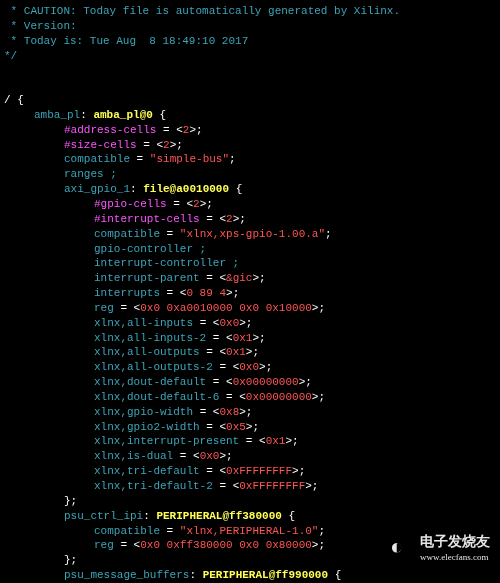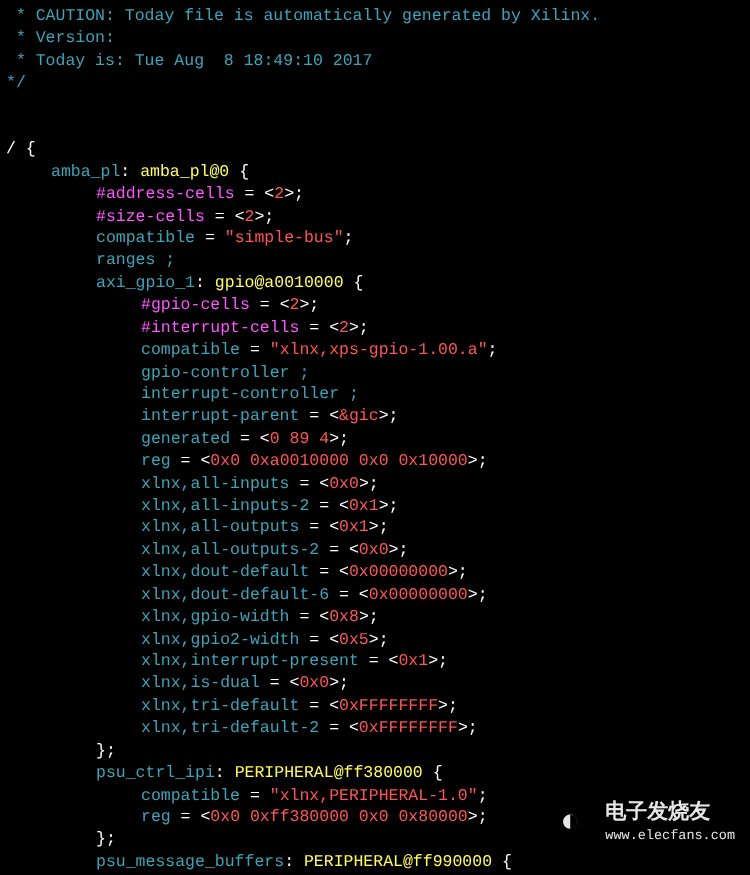--- a/index.html
+++ b/index.html
@@ -11,21 +11,21 @@
       color: #e0e0e0;
       width: 500px;
       height: 583px;
       padding: 4px;
       position: relative;
       overflow: hidden;
     }
     .comment { color: #3ba5b8; }
     .white { color: #ffffff; }
     .type { color: #3ba5b8; }
-    .name { color: #ffff55; font-weight: normal; }
+    .name { color: #ffff55; font-weight: bold; }
     .prop { color: #3ba5b8; text-align: center; }
     .num { color: #ff5555; }
     .str { color: #ff5555; }
     .magenta { color: #ff55ff; font-weight: normal; }
     pre { white-space: pre; font-family: inherit; }
     .ind1 { padding-left: 30px; }
     .ind2 { padding-left: 60px; }
     .ind3 { padding-left: 90px; }
     .watermark {
       position: absolute;
@@ -41,45 +41,45 @@
       height: 26px;
       position: relative;
     }
     .logo-icon::before {
       content: "◐";
       color: #fff;
       font-size: 22px;
       position: absolute;
     }
     .logo-text { color: #fff; font-size: 14px; font-weight: bold; font-family: sans-serif; text-align: center; }
-    .logo-sub { color: #fff; font-size: 9px; font-family: Liberation Mono, monospace; display: block; }
+    .logo-sub { color: #fff; font-size: 9px; font-family: Liberation Serif, serif; display: block; }
   </style>
 </head>
 <body>
 
 <pre><span class="comment"> * CAUTION: Today file is automatically generated by Xilinx.</span>
 <span class="comment"> * Version:</span>
 <span class="comment"> * Today is: Tue Aug  8 18:49:10 2017</span>
 <span class="comment">*/</span>
 
 
 <span class="white">/ {</span>
 <span class="ind1"><span class="type">amba_pl</span><span class="white">: </span><span class="name">amba_pl@0</span><span class="white"> {</span></span>
 <span class="ind2"><span class="magenta">#address-cells</span><span class="white"> = &lt;</span><span class="num">2</span><span class="white">&gt;;</span></span>
 <span class="ind2"><span class="magenta">#size-cells</span><span class="white"> = &lt;</span><span class="num">2</span><span class="white">&gt;;</span></span>
 <span class="ind2"><span class="prop">compatible</span><span class="white"> = </span><span class="str">"simple-bus"</span><span class="white">;</span></span>
 <span class="ind2"><span class="prop">ranges ;</span></span>
-<span class="ind2"><span class="type">axi_gpio_1</span><span class="white">: </span><span class="name">gpio@a0010000</span><span class="white"> {</span></span>
+<span class="ind2"><span class="type">axi_gpio_1</span><span class="white">: </span><span class="name">file@a0010000</span><span class="white"> {</span></span>
 <span class="ind3"><span class="magenta">#gpio-cells</span><span class="white"> = &lt;</span><span class="num">2</span><span class="white">&gt;;</span></span>
 <span class="ind3"><span class="magenta">#interrupt-cells</span><span class="white"> = &lt;</span><span class="num">2</span><span class="white">&gt;;</span></span>
 <span class="ind3"><span class="prop">compatible</span><span class="white"> = </span><span class="str">"xlnx,xps-gpio-1.00.a"</span><span class="white">;</span></span>
 <span class="ind3"><span class="prop">gpio-controller ;</span></span>
 <span class="ind3"><span class="prop">interrupt-controller ;</span></span>
 <span class="ind3"><span class="prop">interrupt-parent</span><span class="white"> = &lt;</span><span class="num">&amp;gic</span><span class="white">&gt;;</span></span>
-<span class="ind3"><span class="prop">generated</span><span class="white"> = &lt;</span><span class="num">0 89 4</span><span class="white">&gt;;</span></span>
+<span class="ind3"><span class="prop">interrupts</span><span class="white"> = &lt;</span><span class="num">0 89 4</span><span class="white">&gt;;</span></span>
 <span class="ind3"><span class="prop">reg</span><span class="white"> = &lt;</span><span class="num">0x0 0xa0010000 0x0 0x10000</span><span class="white">&gt;;</span></span>
 <span class="ind3"><span class="prop">xlnx,all-inputs</span><span class="white"> = &lt;</span><span class="num">0x0</span><span class="white">&gt;;</span></span>
 <span class="ind3"><span class="prop">xlnx,all-inputs-2</span><span class="white"> = &lt;</span><span class="num">0x1</span><span class="white">&gt;;</span></span>
 <span class="ind3"><span class="prop">xlnx,all-outputs</span><span class="white"> = &lt;</span><span class="num">0x1</span><span class="white">&gt;;</span></span>
 <span class="ind3"><span class="prop">xlnx,all-outputs-2</span><span class="white"> = &lt;</span><span class="num">0x0</span><span class="white">&gt;;</span></span>
 <span class="ind3"><span class="prop">xlnx,dout-default</span><span class="white"> = &lt;</span><span class="num">0x00000000</span><span class="white">&gt;;</span></span>
 <span class="ind3"><span class="prop">xlnx,dout-default-6</span><span class="white"> = &lt;</span><span class="num">0x00000000</span><span class="white">&gt;;</span></span>
 <span class="ind3"><span class="prop">xlnx,gpio-width</span><span class="white"> = &lt;</span><span class="num">0x8</span><span class="white">&gt;;</span></span>
 <span class="ind3"><span class="prop">xlnx,gpio2-width</span><span class="white"> = &lt;</span><span class="num">0x5</span><span class="white">&gt;;</span></span>
 <span class="ind3"><span class="prop">xlnx,interrupt-present</span><span class="white"> = &lt;</span><span class="num">0x1</span><span class="white">&gt;;</span></span>

